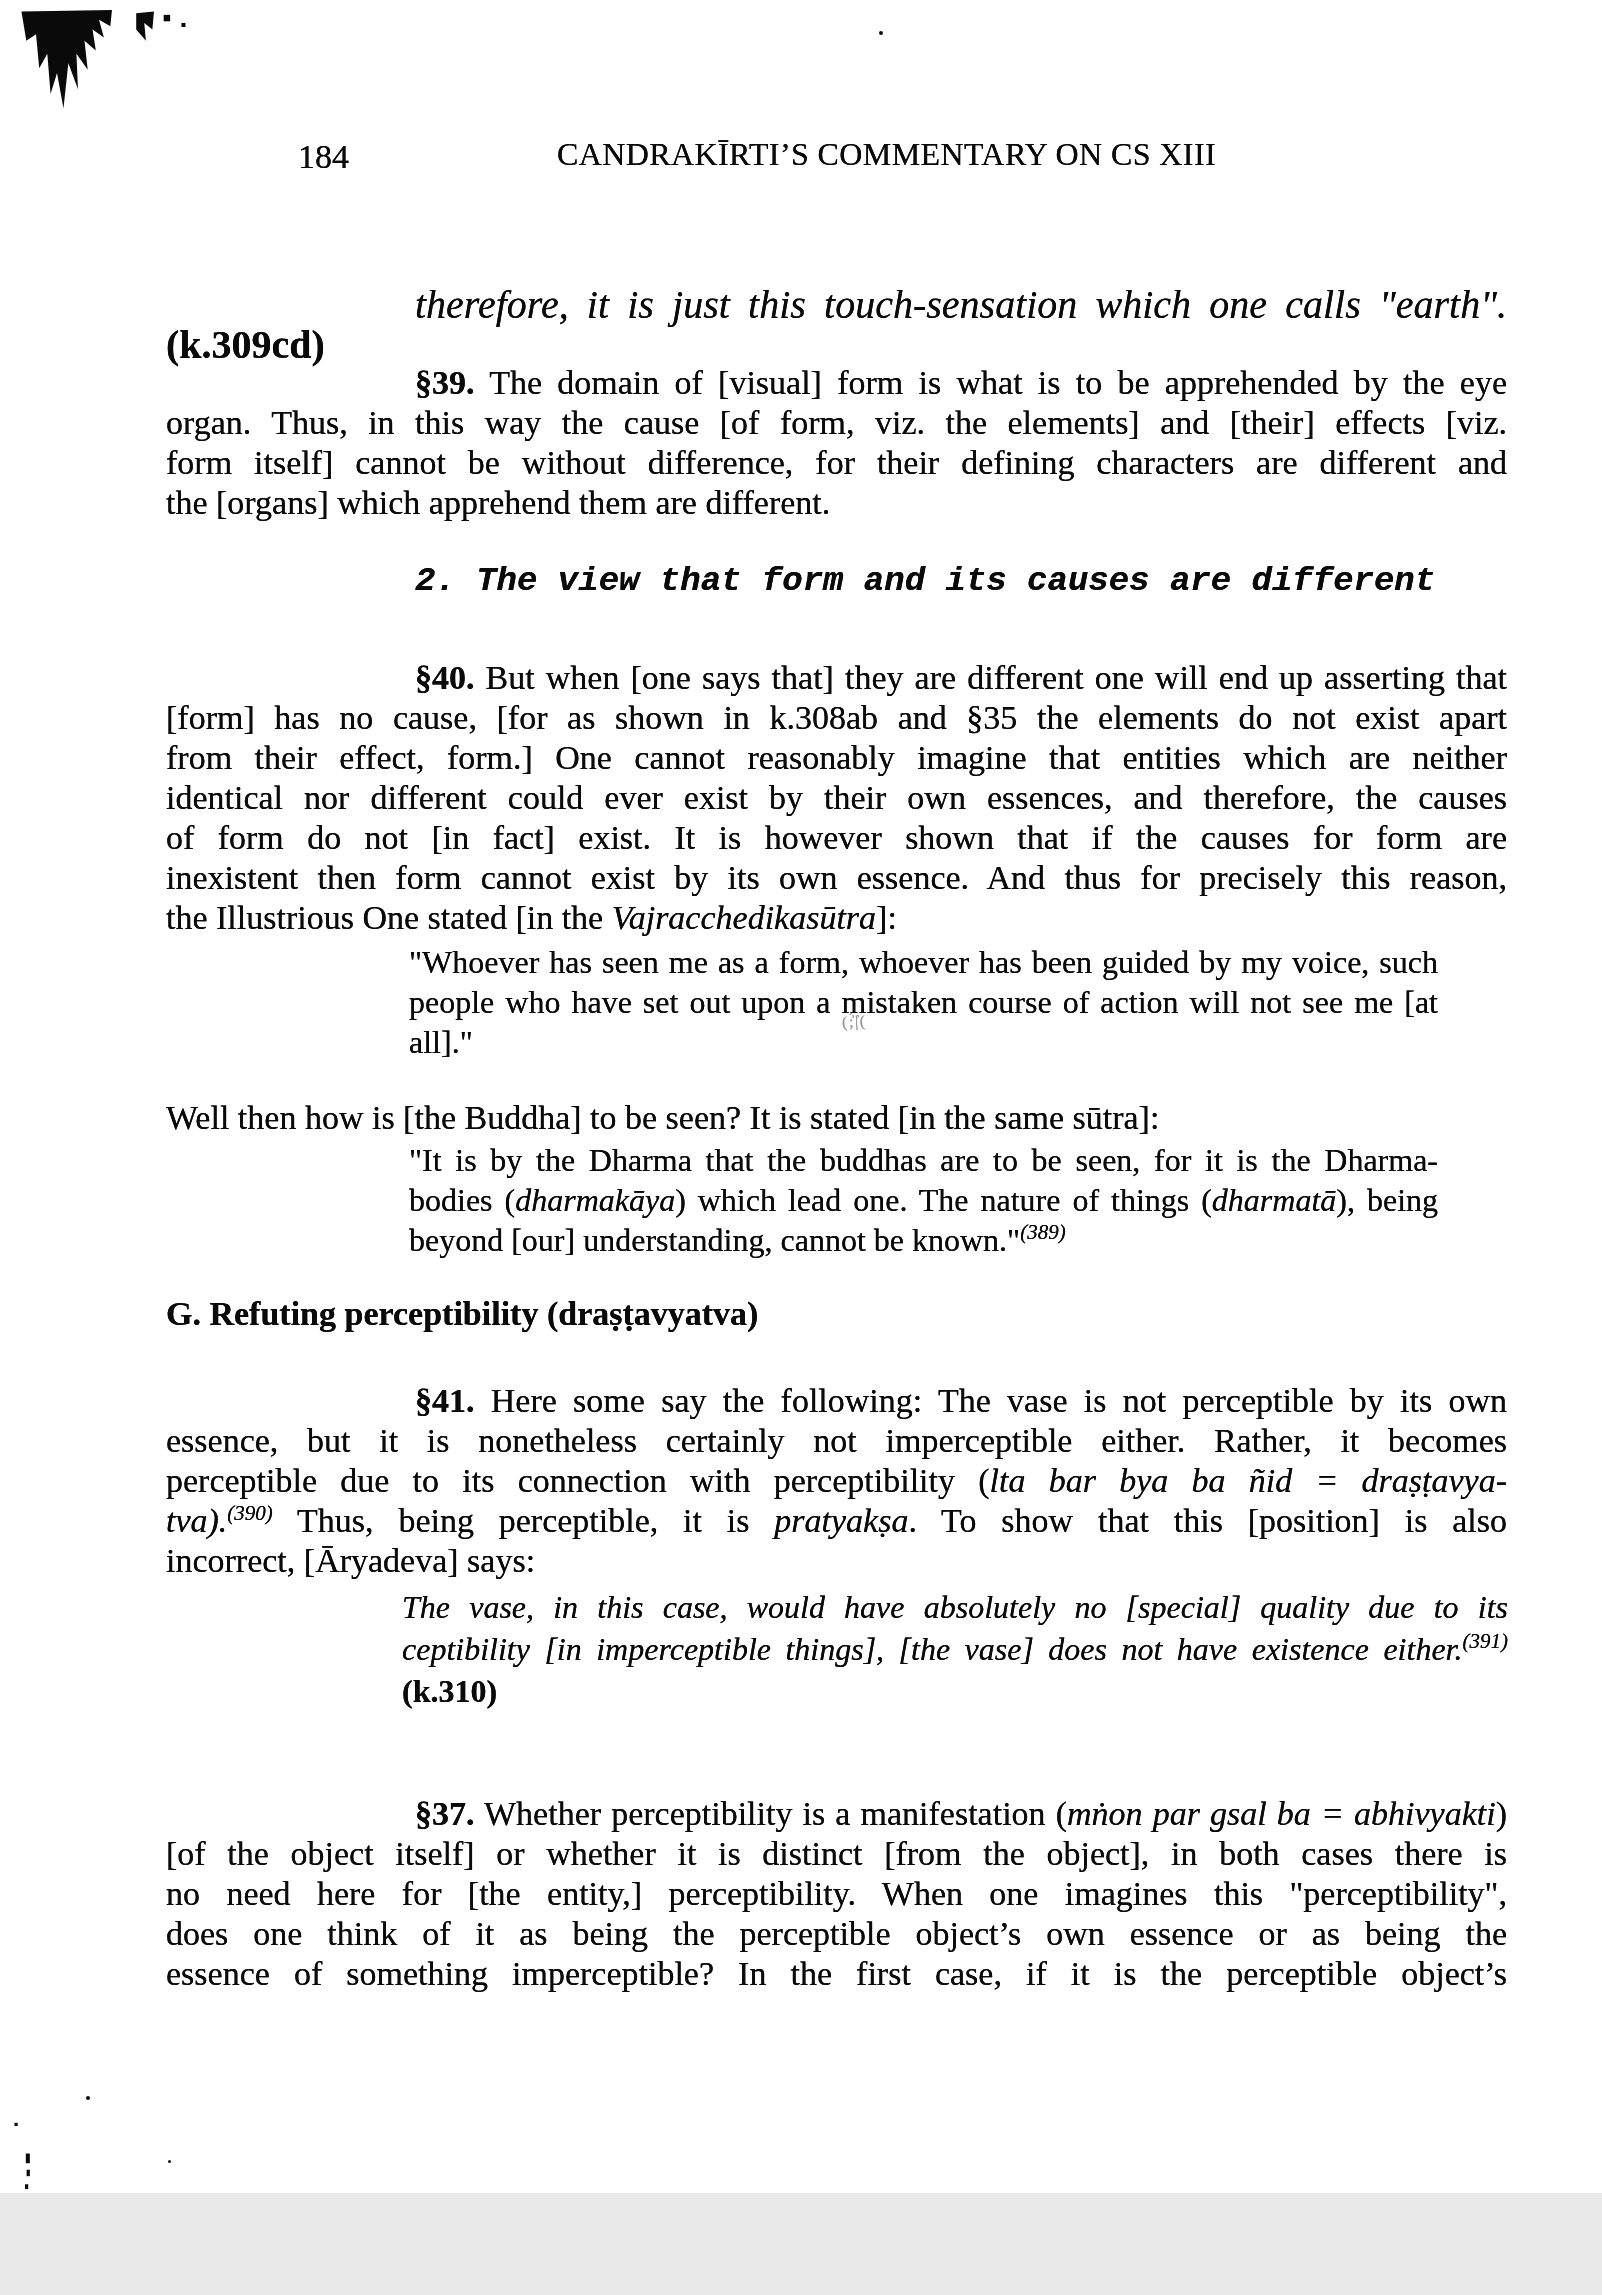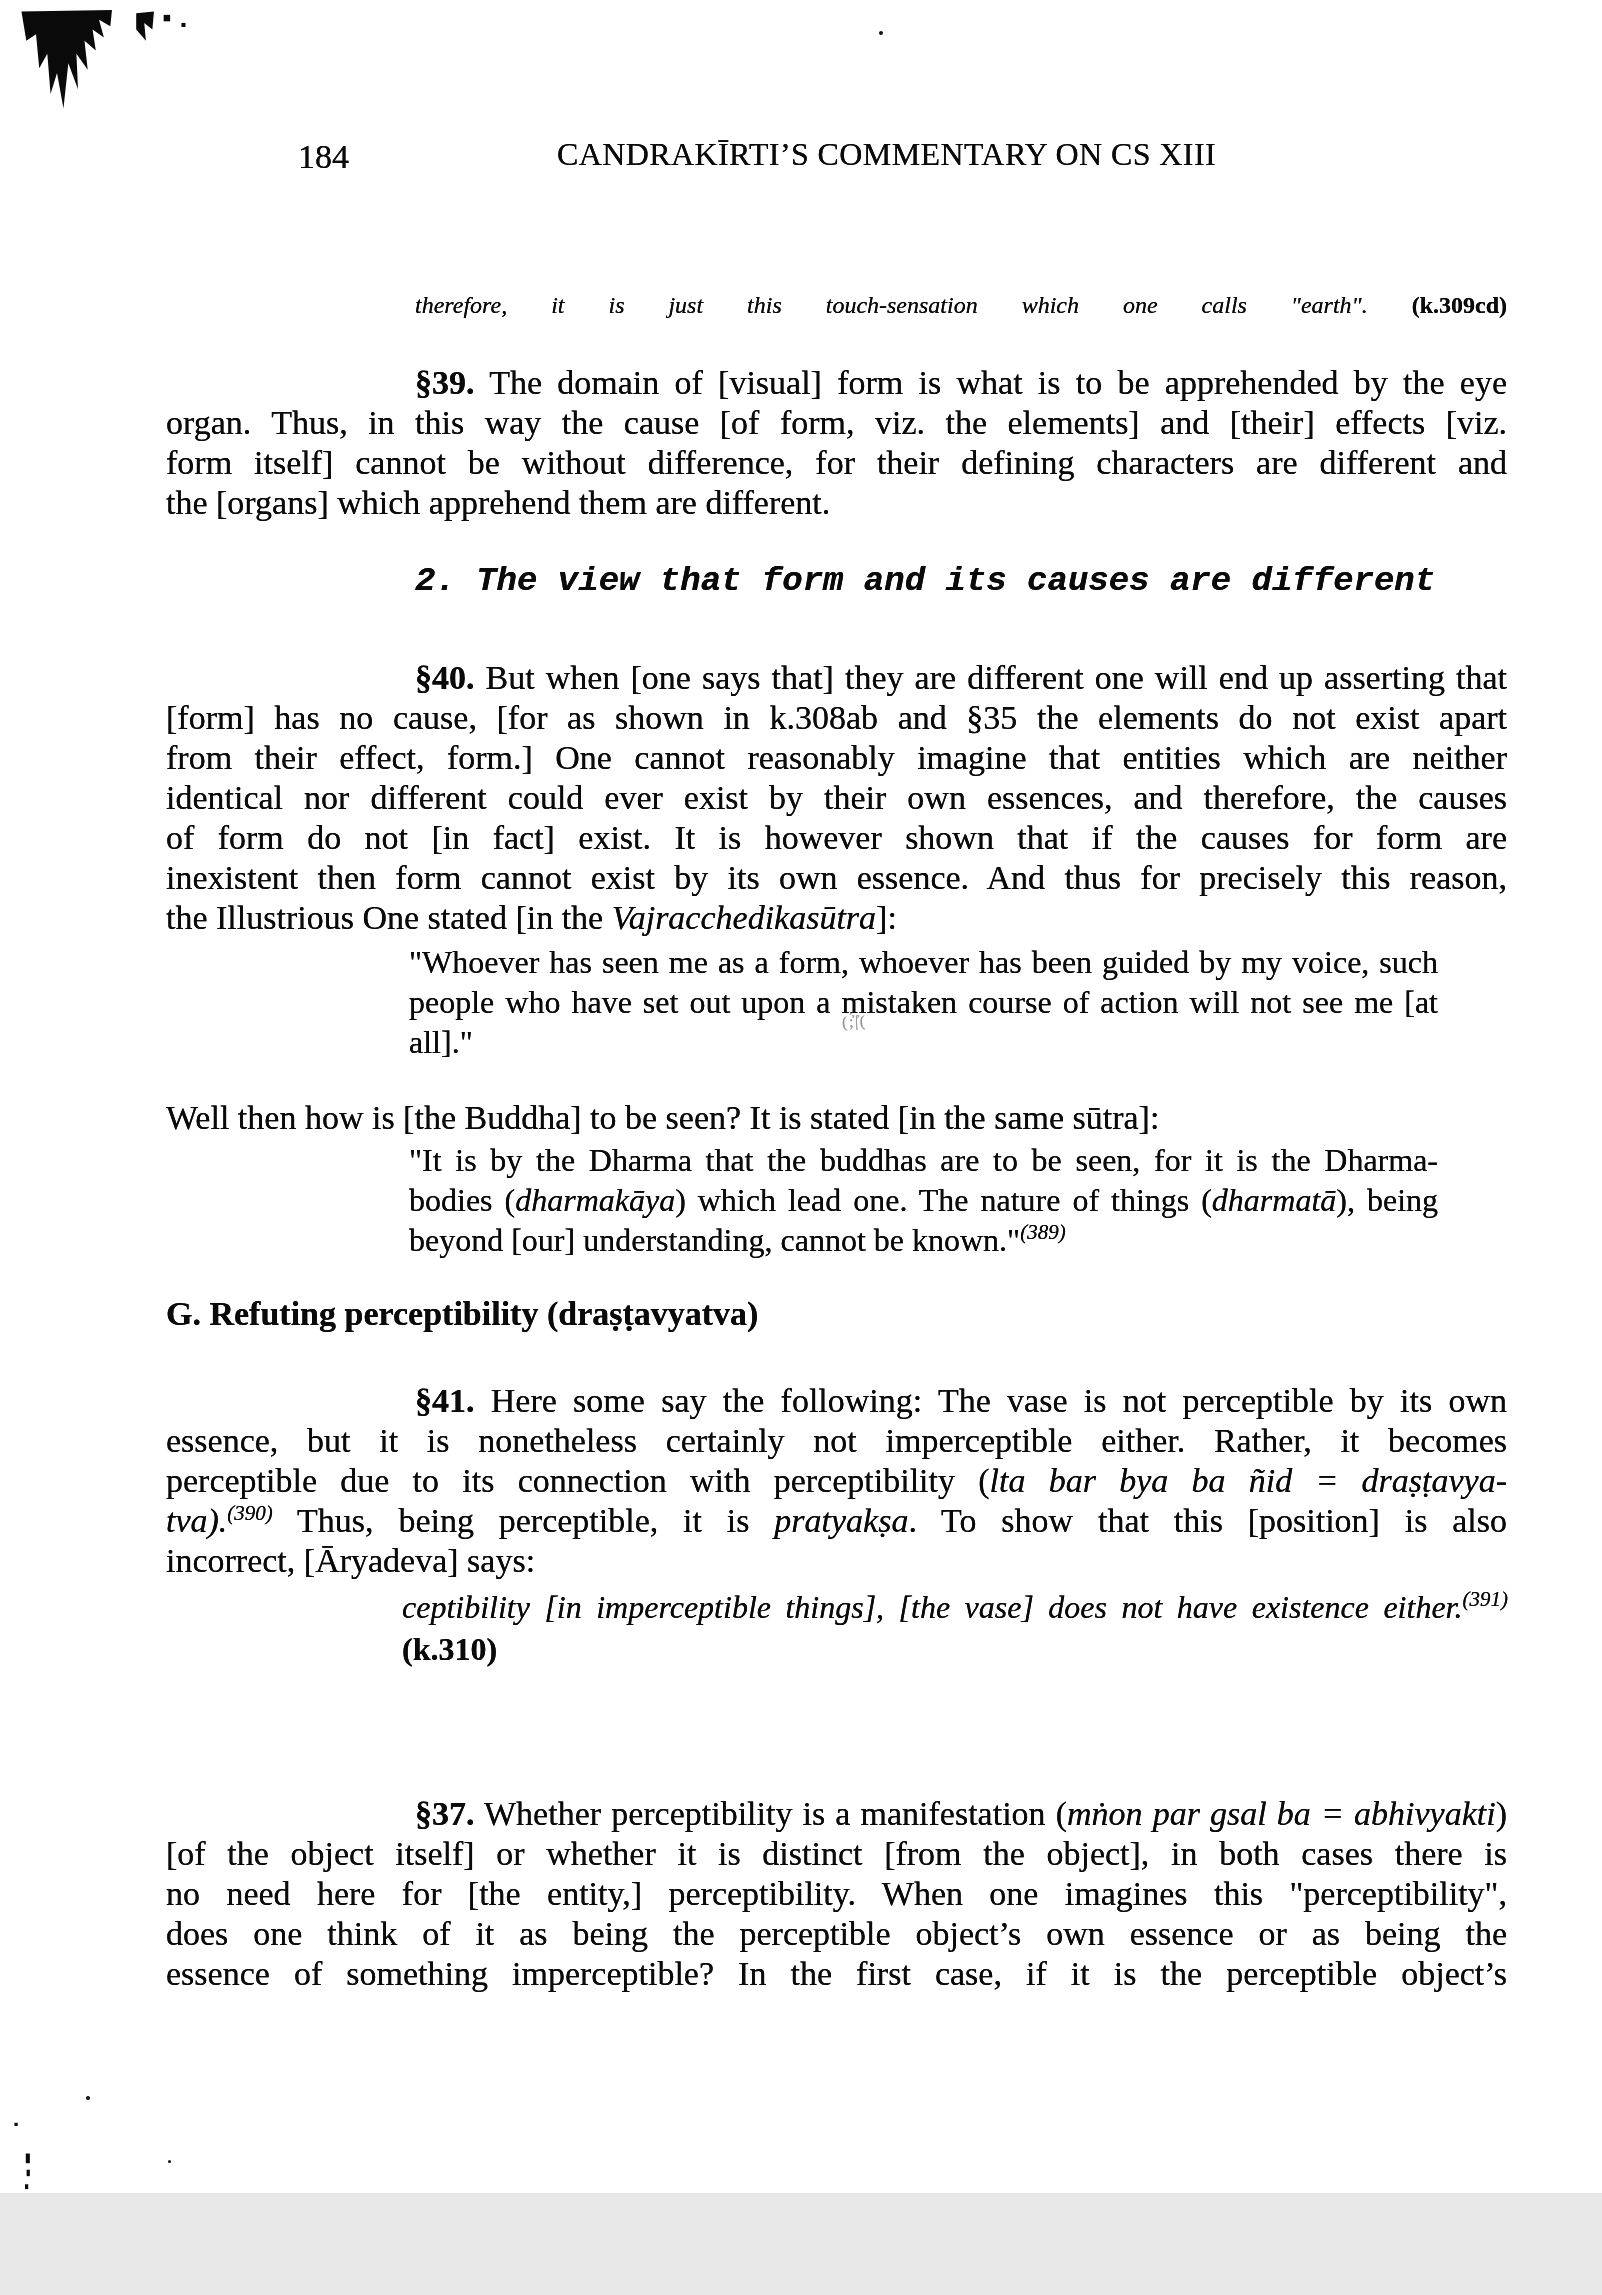--- a/index.html
+++ b/index.html
@@ -12,21 +12,21 @@
     color: #0a0a0a;
     overflow: hidden;
     text-shadow: 0 0 0.4px currentColor; 
   }
   .abs { position: absolute; }
   .pagenum { left: 298px; top: 138px; font-size: 34px; }
   .htitle  { left: 557px; top: 136px; font-size: 32px; letter-spacing: 0.4px; }
   .body-col { left: 166px; width: 1341px; font-size: 34px; line-height: 40px; }
   .bq-col   { left: 409px; width: 1029px; font-size: 32px; line-height: 40px; }
   .bq-wide  { left: 402px; width: 1106px; font-size: 32px; line-height: 42px; }
-  .verse    { left: 166px; width: 1341px; font-size: 24px; line-height: 40px; }
+  .verse    { left: 166px; width: 1341px; font-size: 40px; line-height: 40px; }
   .h2style .ln { font-size: 34px; }
   .ln { text-align: left; white-space: normal; }
   .ln.jfy { text-align: justify; text-align-last: justify; }
   .ln.ind { text-indent: 249px; }
   .it { font-style: italic; }
   .bd { font-weight: bold; }
   .sup { font-size: 21px; line-height: 0; vertical-align: 12px; font-style: italic; }
   .smudge {
     left: 842px; top: 1012px; width: 53px; height: 18px;
     color:#444; font-size: 16px; opacity: .55; letter-spacing: 1.6px;
@@ -87,20 +87,21 @@
       <div class="ln"><span class="bd">G. Refuting perceptibility (draṣṭavyatva)</span></div>
     </div>
   <div class="abs body-col" style="top:1381px;">
       <div class="ln jfy ind"><span class="bd">§41.</span><span> Here some say the following: The vase is not perceptible by its own</span></div>
       <div class="ln jfy"><span>essence, but it is nonetheless certainly not imperceptible either. Rather, it becomes</span></div>
       <div class="ln jfy"><span>perceptible due to its connection with perceptibility (</span><span class="it">lta bar bya ba ñid = draṣṭavya-</span></div>
       <div class="ln jfy"><span class="it">tva).</span><span class="sup">(390)</span><span> Thus, being perceptible, it is </span><span class="it">pratyakṣa</span><span>. To show that this [position] is also</span></div>
       <div class="ln"><span>incorrect, [Āryadeva] says:</span></div>
     </div>
   <div class="abs bq-wide" style="top:1586px;">
+      <div class="ln jfy"><span class="it">The vase, in this case, would have absolutely no [special] quality due to its</span></div>
       <div class="ln jfy"><span class="it">ceptibility [in imperceptible things], [the vase] does not have existence either.</span><span class="sup">(391)</span></div>
       <div class="ln"><span class="bd">(k.310)</span></div>
     </div>
   <div class="abs body-col" style="top:1794px;">
       <div class="ln jfy ind"><span class="bd">§37.</span><span> Whether perceptibility is a manifestation (</span><span class="it">mṅon par gsal ba = abhivyakti</span><span>)</span></div>
       <div class="ln jfy"><span>[of the object itself] or whether it is distinct [from the object], in both cases there is</span></div>
       <div class="ln jfy"><span>no need here for [the entity,] perceptibility. When one imagines this "perceptibility",</span></div>
       <div class="ln jfy"><span>does one think of it as being the perceptible object’s own essence or as being the</span></div>
       <div class="ln jfy"><span>essence of something imperceptible? In the first case, if it is the perceptible object’s</span></div>
     </div>

